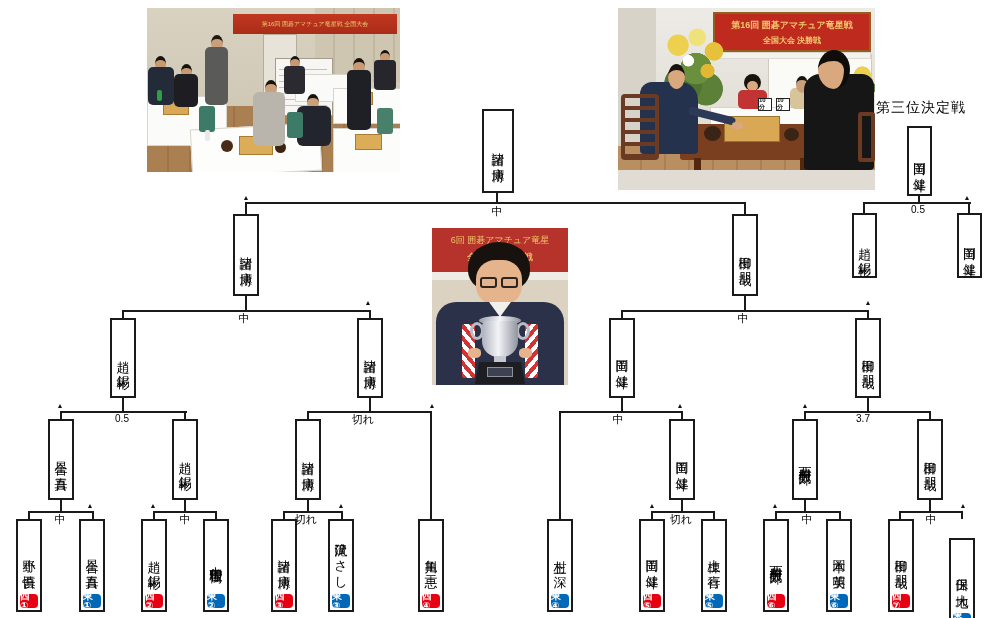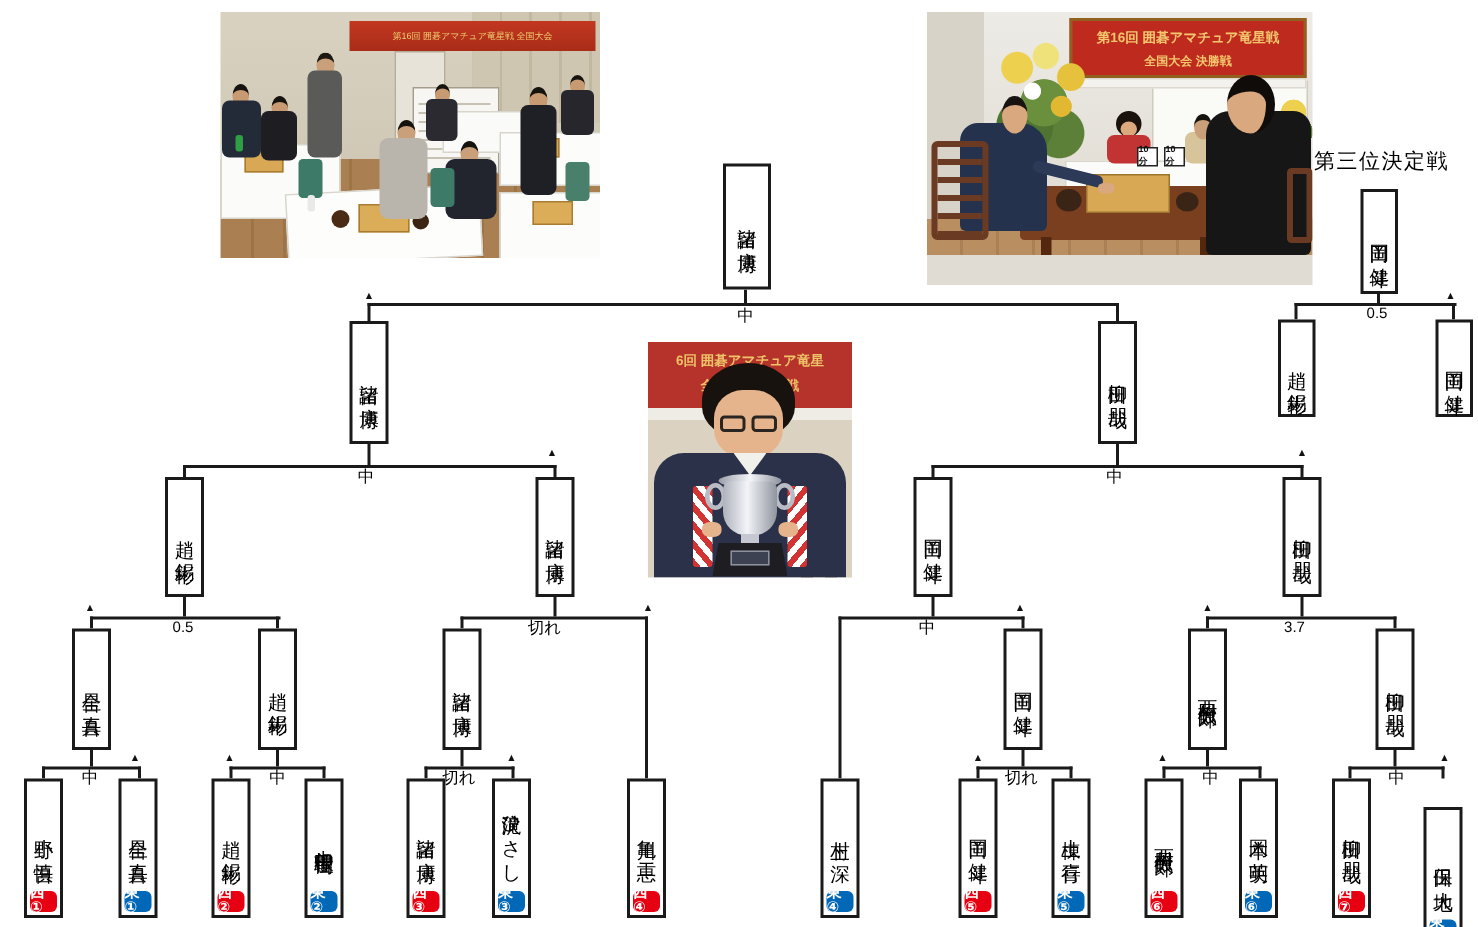--- a/index.html
+++ b/index.html
@@ -118,21 +118,21 @@
     <div class="abs" style="left:70px;top:104px;width:48px;height:8px;border-radius:4px;background:#2c3a58;transform:rotate(14deg)"></div>
     <div class="abs" style="left:114px;top:114px;width:11px;height:7px;border-radius:40%;background:#d9a87e"></div>
     <div class="abs" style="left:186px;top:66px;width:70px;height:96px;border-radius:16px 12px 4px 4px;background:#161616"></div>
     <div class="abs" style="left:200px;top:42px;width:26px;height:28px;border-radius:50%;background:#d9a87e;border-top:11px solid #0f0c0a;border-right:6px solid #0f0c0a"></div>
     <div class="abs" style="left:3px;top:86px;width:38px;height:66px;border:4px solid #6a3a22;border-radius:4px;box-sizing:border-box;background:repeating-linear-gradient(#0000 0 8px,#6a3a22 8px 12px)"></div>
     <div class="abs" style="left:240px;top:104px;width:17px;height:50px;border:4px solid #6a3a22;border-radius:3px;box-sizing:border-box"></div>
   </div>
 
   <div class="photo" style="left:432px;top:228px;width:136px;height:157px;background:#dbd2c2">
     <div class="abs" style="left:0;top:0;width:136px;height:44px;background:#b5332a;text-align:center">
-      <div style="font-size:9px;font-weight:bold;color:#eec268;margin-top:6px;white-space:nowrap">6回 囲碁アマチュア竜星</div>
+      <div style="font-size:9px;font-weight:normal;color:#eec268;margin-top:6px;white-space:nowrap">6回 囲碁アマチュア竜星</div>
       <div style="font-size:9px;font-weight:bold;color:#eec268;margin-top:4px;white-space:nowrap">全国大会 決勝戦</div>
     </div>
     <div class="abs" style="left:0;top:44px;width:136px;height:8px;background:#efece6"></div>
     <div class="abs" style="left:102px;top:118px;width:8px;height:39px;background:#5a2a20"></div>
     <div class="abs" style="left:118px;top:114px;width:8px;height:43px;background:#6a352a"></div>
     <div class="abs" style="left:36px;top:14px;width:62px;height:50px;border-radius:50% 50% 42% 42%;background:#17120e"></div>
     <div class="abs" style="left:44px;top:32px;width:46px;height:45px;border-radius:42%;background:#e6b48c"></div>
     <div class="abs" style="left:48px;top:49px;width:17px;height:11px;border:2px solid #2a2520;border-radius:3px;box-sizing:border-box"></div>
     <div class="abs" style="left:69px;top:49px;width:17px;height:11px;border:2px solid #2a2520;border-radius:3px;box-sizing:border-box"></div>
     <div class="abs" style="left:4px;top:74px;width:128px;height:83px;border-radius:20px 20px 0 0;background:#2b3148"></div>

